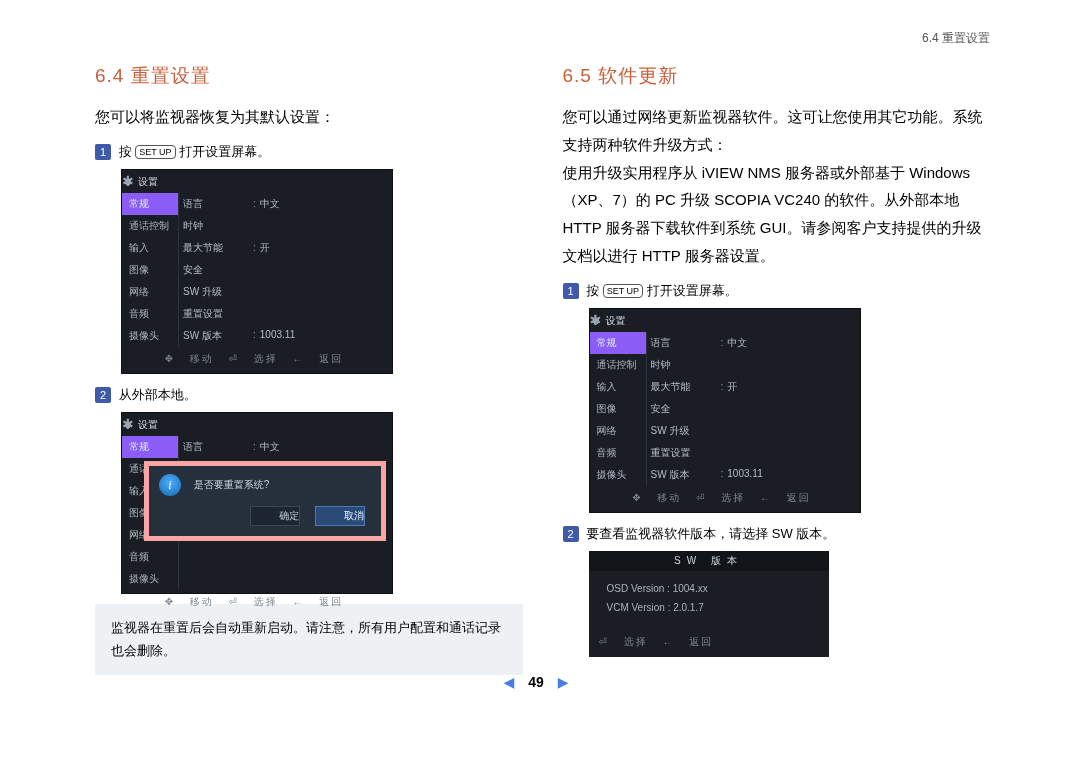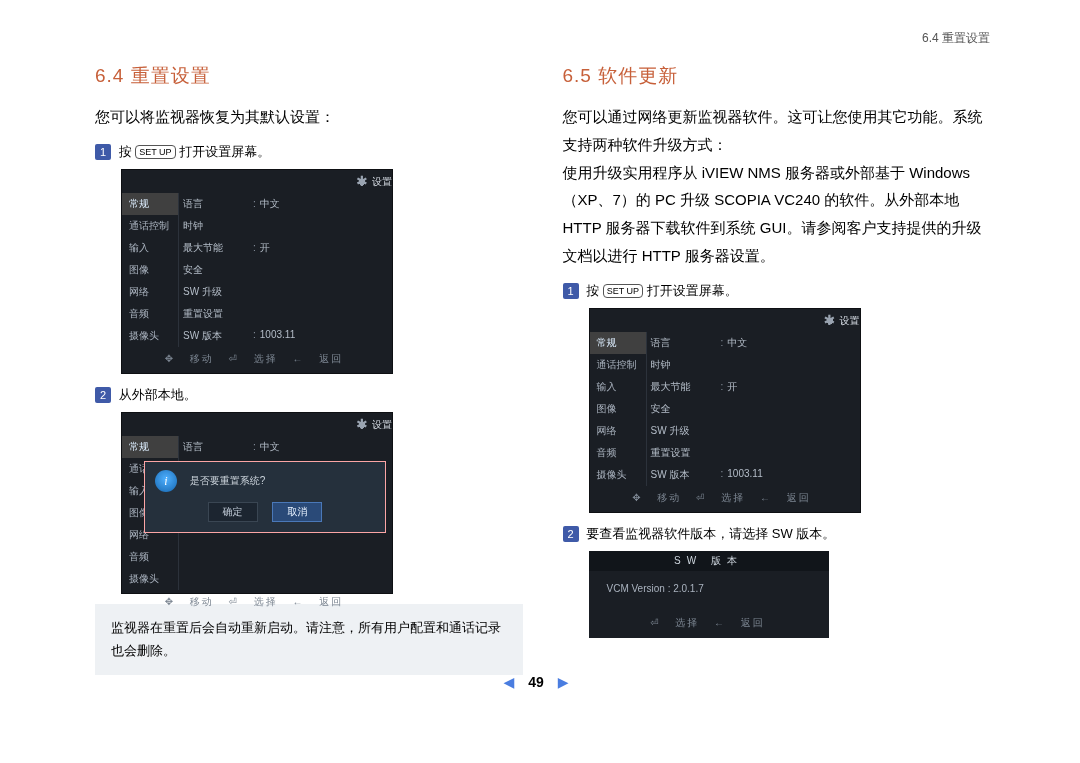--- a/index.html
+++ b/index.html
@@ -5,46 +5,46 @@
   body{margin:0;font-family:"SimSun","Songti SC","Microsoft YaHei",sans-serif;font-size:13px;color:#000;background:#fff}
   .page{width:1080px;height:708px;position:relative;box-sizing:border-box;padding:30px 90px 0 95px}
   .header{text-align:right;font-size:12px;color:#555}
   .cols{display:flex;gap:40px;margin-top:8px}
   .col{flex:1;min-width:0}
   h2{color:#c7603a;font-size:19px;font-weight:normal;margin:8px 0 14px 0;letter-spacing:1px}
   .num-bullet{display:inline-block;width:16px;height:16px;background:#3f5aa8;color:#fff;border-radius:2px;font-size:11px;text-align:center;line-height:16px;font-family:Arial;vertical-align:middle;margin-right:4px}
   .setup-key{display:inline-block;border:1px solid #555;border-radius:4px;font-size:9px;padding:0 3px;line-height:12px;vertical-align:middle;font-family:Arial;letter-spacing:0}
   .step{margin:10px 0 6px 0;line-height:1.7}
   .osd{background:#1a1e24;color:#c7ced6;font-size:10px;border:1px solid #0e1013;margin:4px 0 10px 26px;width:270px;font-family:"Microsoft YaHei",Arial,sans-serif}
-  .osd-title{text-align:right;padding:5px 0 4px 0;color:#d6dce4}
+  .osd-title{text-align:left;padding:5px 0 4px 0;color:#d6dce4}
   .osd-gear{display:inline-block;width:12px;height:12px;vertical-align:middle;background:radial-gradient(circle,#9aa4b1 35%,transparent 36%);position:relative;margin-right:4px}
   .osd-gear::before{content:"✱";position:absolute;left:0;top:-2px;color:#9aa4b1;font-size:14px;line-height:14px}
   .osd-body{display:flex}
   .osd-side{width:56px;border-right:1px solid #2c323b}
   .osd-side div{padding:4px 7px;color:#a9b2be}
-  .osd-side .sel{background:#404040;color:#ddeeff}
+  .osd-side .sel{background:#8b5cf6;color:#ddeeff}
   .osd-main{flex:1}
   .osd-row{display:flex;padding:4px 0}
   .osd-row .lab{width:70px;padding-left:4px;color:#b4bdc8}
   .osd-row .val{flex:1;color:#b4bdc8}
   .osd-row.hl .lab{color:#4fa9ff}
   .colon{color:#8a94a0;padding-right:4px}
   .osd-foot{text-align:center;padding:5px 16px 7px 0;color:#7c8692;letter-spacing:2px}
   .osd-foot span{margin-left:10px}
   .dlg-shade{position:relative}
-  .dlg{position:absolute;left:22px;top:48px;right:6px;background:#25303c;border:1px solid #fca5a5;padding:8px 10px;color:#cdd5dd}
+  .dlg{position:absolute;left:22px;top:48px;right:6px;background:#25303c;border:5px solid #fca5a5;padding:8px 10px;color:#cdd5dd}
   .dlg-icon{display:inline-block;width:22px;height:22px;border-radius:50%;background:radial-gradient(circle at 50% 40%,#4fb0ff,#1566b0);color:#fff;font-family:Georgia;text-align:center;line-height:22px;font-size:12px;font-style:italic;vertical-align:middle;margin-right:10px}
-  .dlg-btns{text-align:center;margin:10px 0 2px}
+  .dlg-btns{text-align:right;margin:10px 0 2px}
   .dlg-btn{display:inline-block;width:48px;padding:2px 0;background:#1c2530;border:1px solid #3a4653;margin:0 6px;color:#c0cad6}
   .dlg-btn.sel{background:#2a4a78;border-color:#4a78b8;color:#e8f2ff}
   .note{background:#eef1f4;padding:12px 16px;margin-top:10px;line-height:1.8;font-size:13px}
   .sw-box{background:#1a1e24;color:#a9b2be;font-size:10px;width:240px;margin:6px 0 0 26px;font-family:Arial}
   .sw-title{text-align:center;background:#11151a;padding:3px 0;color:#cdd5dd;letter-spacing:6px}
   .sw-body{padding:8px 10px 14px 18px;line-height:1.9}
-  .sw-foot{text-align:center;padding:4px 12px 8px 0;color:#7c8692;letter-spacing:2px}
+  .sw-foot{text-align:left;padding:4px 12px 8px 0;color:#7c8692;letter-spacing:2px}
   .sw-foot span{margin-left:10px}
   .pager{position:absolute;bottom:18px;left:0;right:8px;text-align:center;font-size:14px;font-family:Arial}
   .pager .tri{color:#4a7de0;font-size:14px;padding:0 10px}
   .body-text{line-height:1.85;font-size:15px}
 </style>
 </head>
 <body>
 
 <div class="page">
   <div class="header">6.4 重置设置</div>
@@ -232,20 +232,21 @@
       </div>
 
       <div class="step">
         <span class="num-bullet">2</span>
         <span>要查看监视器软件版本，请选择 SW 版本。</span>
       </div>
 
       <div class="sw-box">
         <div class="sw-title">SW 版本</div>
         <div class="sw-body">
+          <div>OSD Version : 1004.xx</div>
           <div>VCM Version : 2.0.1.7</div>
         </div>
         <div class="sw-foot">
           <span>⏎ <span>选择</span></span>
           <span>← <span>返回</span></span>
         </div>
       </div>
     </div>
   </div>
 

